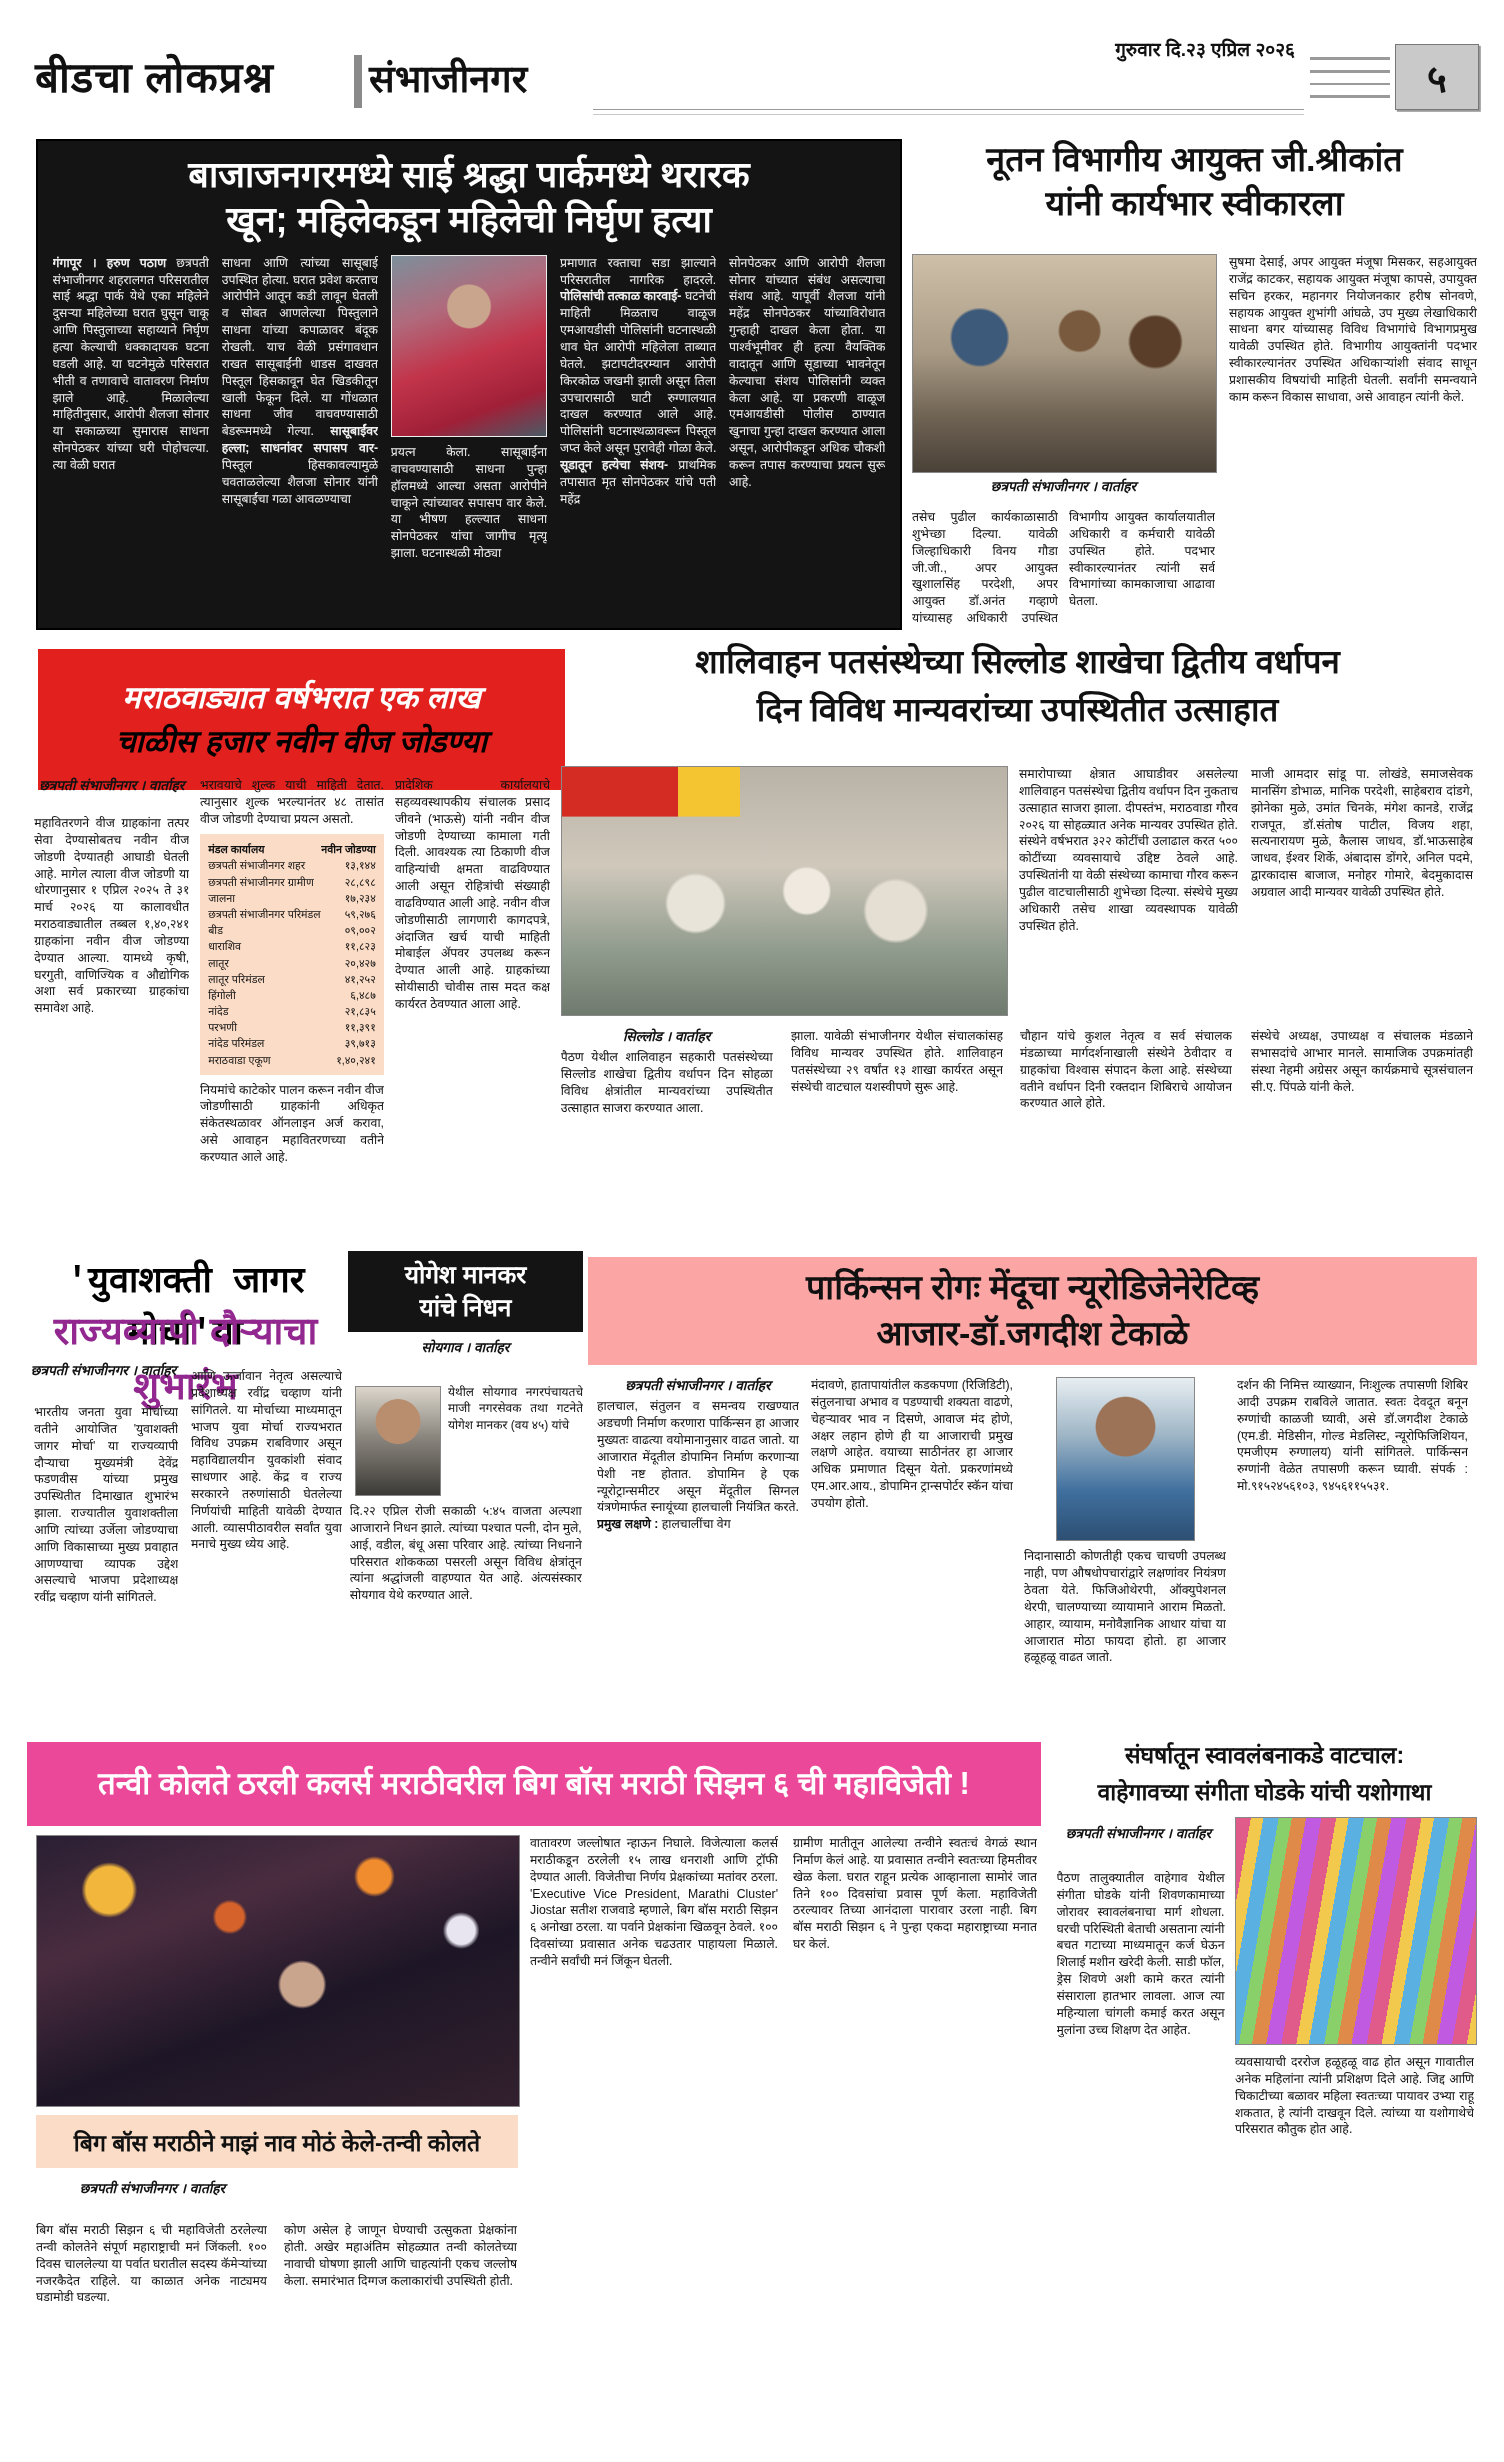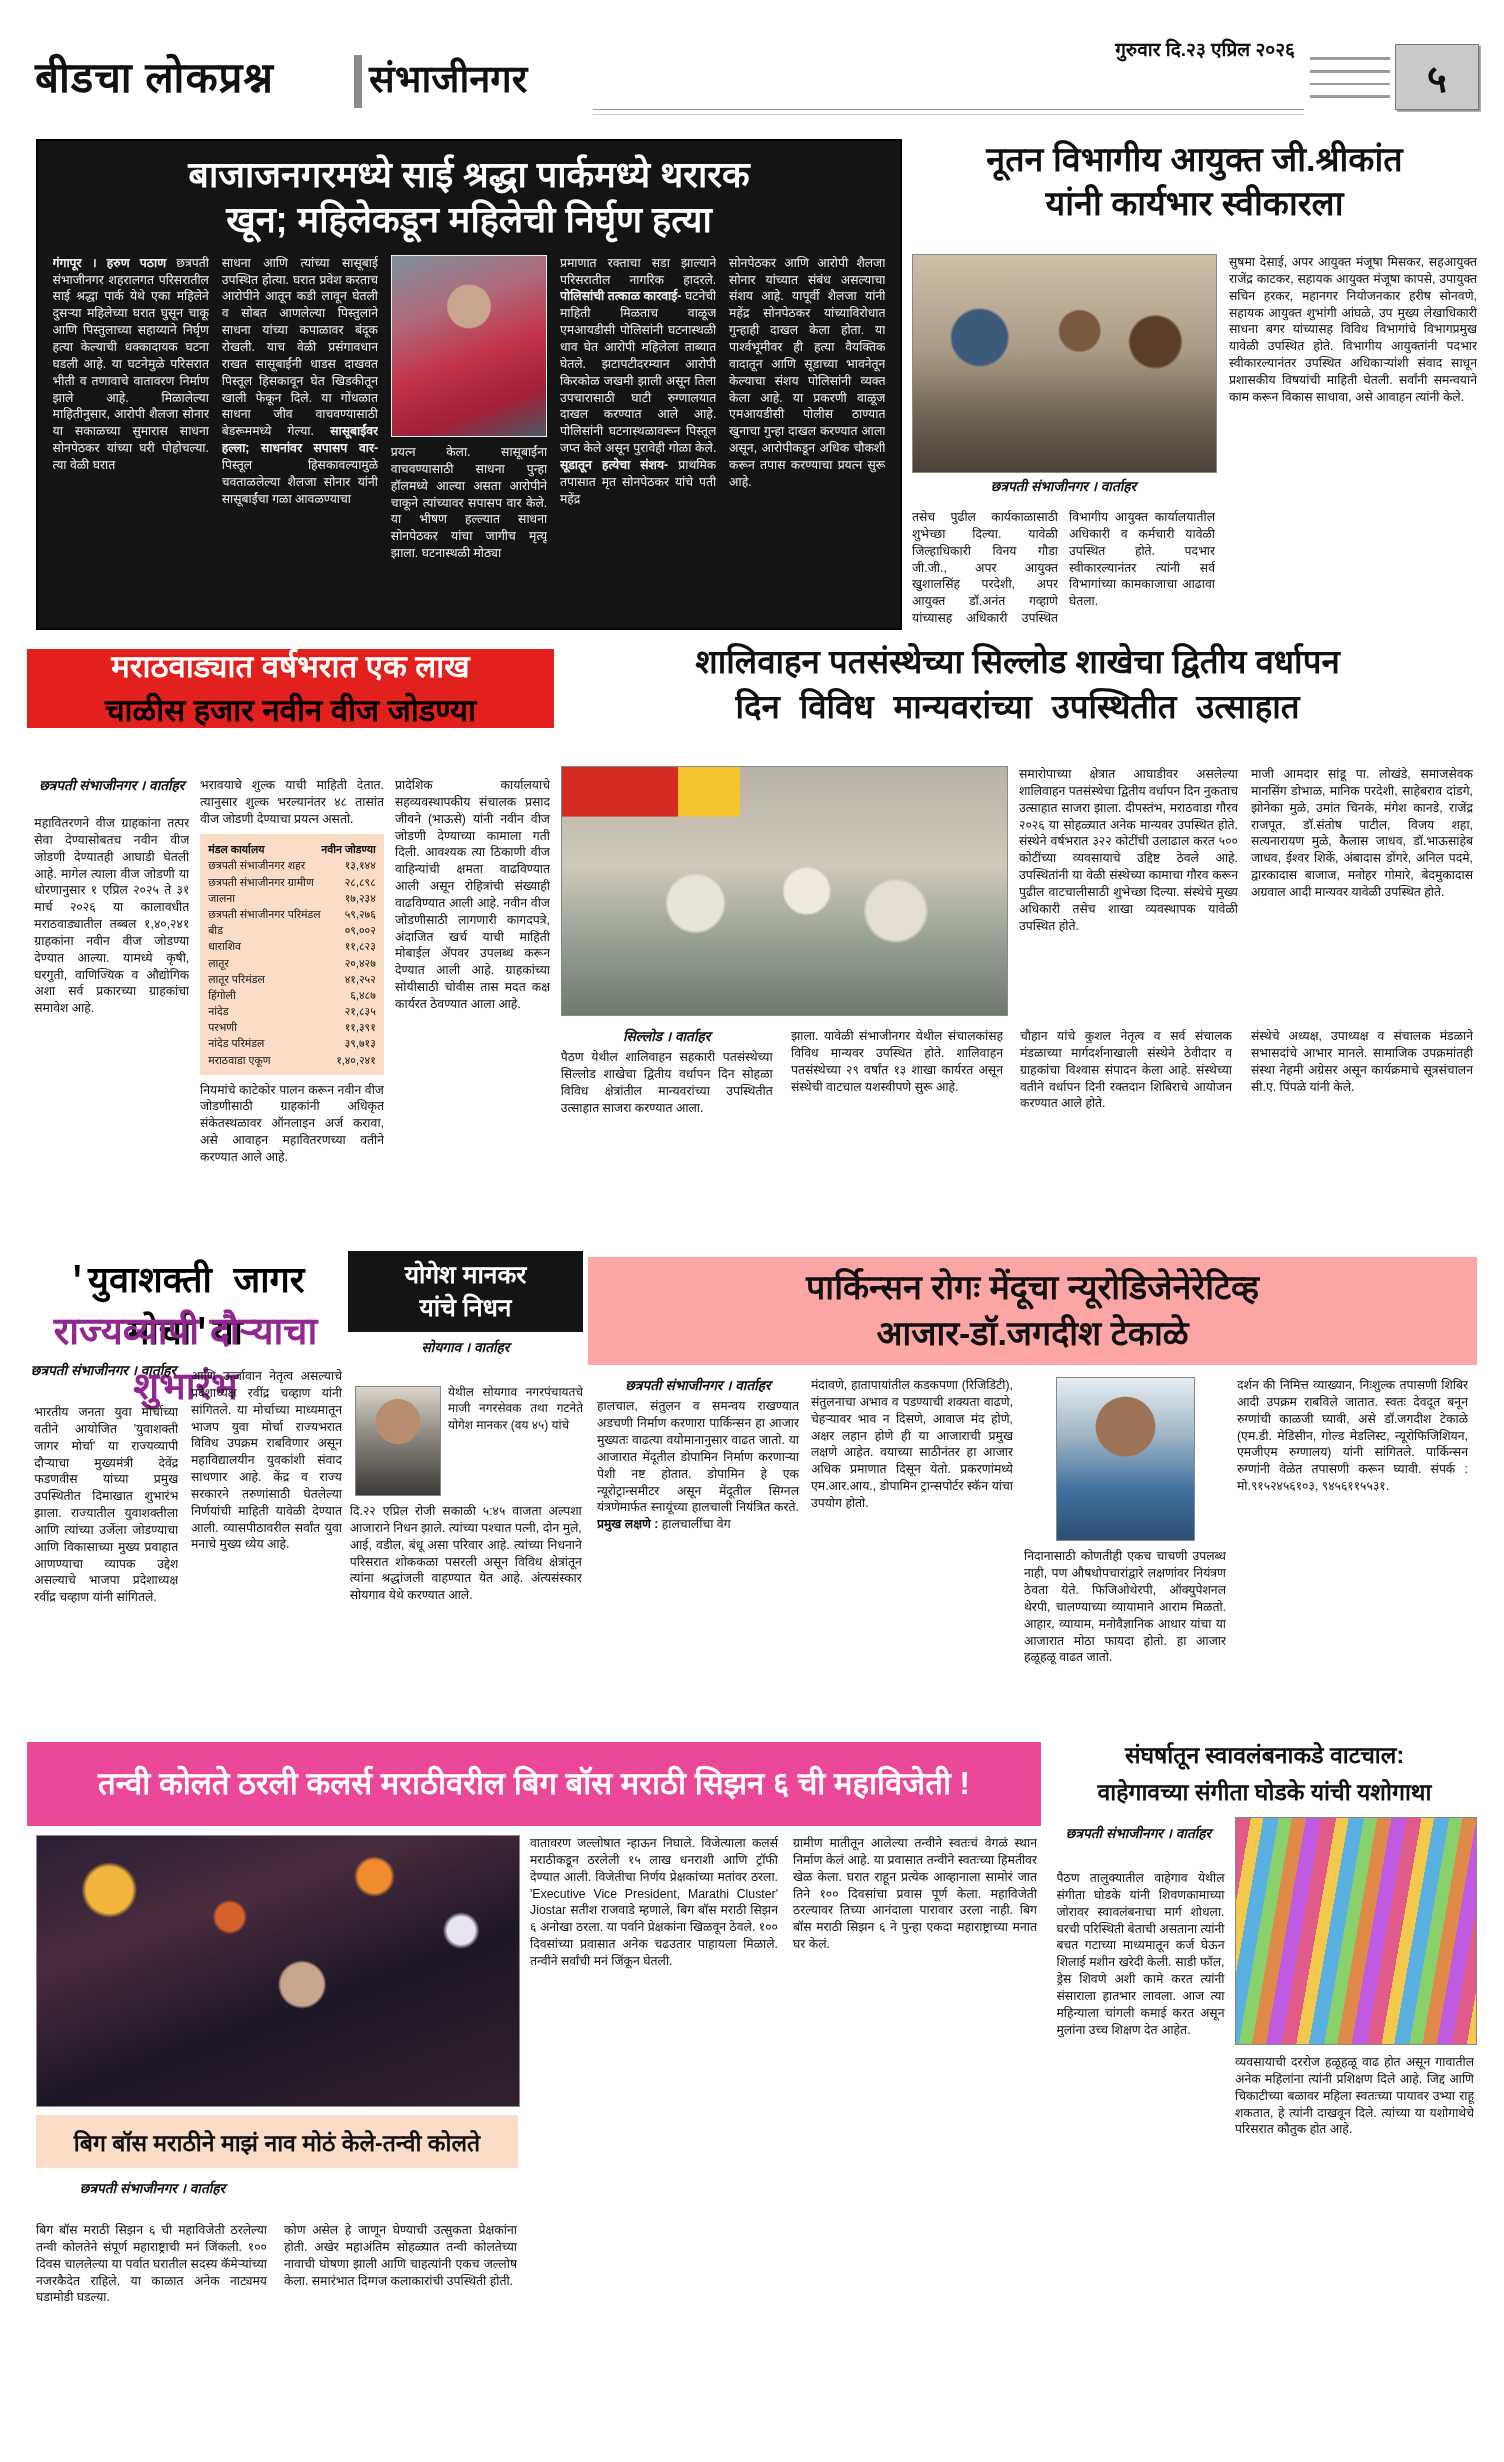--- a/index.html
+++ b/index.html
@@ -69,21 +69,21 @@
        radial-gradient(circle at 55% 35%,#7a5a3e 0 9%,transparent 10%),
        radial-gradient(circle at 80% 40%,#5a3e2a 0 9%,transparent 10%),
        linear-gradient(180deg,#cdbfa8 0%,#a89a84 45%,#6e6253 75%,#4a4138 100%);"></div>
   <div class="abs byline" style="left:0;top:341px;width:303px;">छत्रपती संभाजीनगर । वार्ताहर</div>
   <div class="col" style="left:317px;top:117px;width:248px;height:376px;">सुषमा देसाई, अपर आयुक्त मंजूषा मिसकर, सहआयुक्त राजेंद्र काटकर, सहायक आयुक्त मंजूषा कापसे, उपायुक्त सचिन हरकर, महानगर नियोजनकार हरीष सोनवणे, सहायक आयुक्त शुभांगी आंघळे, उप मुख्य लेखाधिकारी साधना बगर यांच्यासह विविध विभागांचे विभागप्रमुख यावेळी उपस्थित होते. विभागीय आयुक्तांनी पदभार स्वीकारल्यानंतर उपस्थित अधिकाऱ्यांशी संवाद साधून प्रशासकीय विषयांची माहिती घेतली. सर्वांनी समन्वयाने काम करून विकास साधावा, असे आवाहन त्यांनी केले.</div>
   <div class="col" style="left:0;top:372px;width:146px;height:119px;">तसेच पुढील कार्यकाळासाठी शुभेच्छा दिल्या. यावेळी जिल्हाधिकारी विनय गौडा जी.जी., अपर आयुक्त खुशालसिंह परदेशी, अपर आयुक्त डॉ.अनंत गव्हाणे यांच्यासह अधिकारी उपस्थित होते.</div>
   <div class="col" style="left:157px;top:372px;width:146px;height:119px;">विभागीय आयुक्त कार्यालयातील अधिकारी व कर्मचारी यावेळी उपस्थित होते. पदभार स्वीकारल्यानंतर त्यांनी सर्व विभागांच्या कामकाजाचा आढावा घेतला.</div>
 </div>
 
 <div class="abs" style="left:27px;top:649px;width:527px;height:593px;">
-  <div class="banner" style="left:0;top:0;width:100%;height:79px;background:#e2201e;">
+  <div class="banner" style="left:11px;top:0;width:100%;height:141px;background:#e2201e;font-style:italic;">
     <div class="hl" style="color:#fff;font-size:31px;line-height:1.4;">मराठवाड्यात वर्षभरात एक लाख</div>
     <div class="hl" style="color:#000000;font-size:31px;line-height:1.4;">चाळीस हजार नवीन वीज जोडण्या</div>
   </div>
   <div class="abs byline" style="left:7.3px;top:128px;width:155px;">छत्रपती संभाजीनगर । वार्ताहर</div>
   <div class="col" style="left:7.3px;top:166px;width:155px;height:420px;">महावितरणने वीज ग्राहकांना तत्पर सेवा देण्यासोबतच नवीन वीज जोडणी देण्यातही आघाडी घेतली आहे. मागेल त्याला वीज जोडणी या धोरणानुसार १ एप्रिल २०२५ ते ३१ मार्च २०२६ या कालावधीत मराठवाड्यातील तब्बल १,४०,२४१ ग्राहकांना नवीन वीज जोडण्या देण्यात आल्या. यामध्ये कृषी, घरगुती, वाणिज्यिक व औद्योगिक अशा सर्व प्रकारच्या ग्राहकांचा समावेश आहे.</div>
   <div style="position:absolute;left:173px;top:128px;width:184px;height:461px;overflow:hidden;">
     <div class="col" style="position:static;">भरावयाचे शुल्क याची माहिती देतात. त्यानुसार शुल्क भरल्यानंतर ४८ तासांत वीज जोडणी देण्याचा प्रयत्न असतो.</div>
     <div style="background:#fbdcc6;padding:7.3px 8.2px;margin:6.4px 0;font-size:10.8px;">
       <div class="trow bold">
         <span>मंडल कार्यालय</span>
@@ -142,21 +142,21 @@
           <span>१,४०,२४१</span>
         </div>
     </div>
     <div class="col" style="position:static;">नियमांचे काटेकोर पालन करून नवीन वीज जोडणीसाठी ग्राहकांनी अधिकृत संकेतस्थळावर ऑनलाइन अर्ज करावा, असे आवाहन महावितरणच्या वतीने करण्यात आले आहे.</div>
   </div>
   <div class="col" style="left:368px;top:128px;width:155px;height:461px;">प्रादेशिक कार्यालयाचे सहव्यवस्थापकीय संचालक प्रसाद जीवने (भाऊसे) यांनी नवीन वीज जोडणी देण्याच्या कामाला गती दिली. आवश्यक त्या ठिकाणी वीज वाहिन्यांची क्षमता वाढविण्यात आली असून रोहित्रांची संख्याही वाढविण्यात आली आहे. नवीन वीज जोडणीसाठी लागणारी कागदपत्रे, अंदाजित खर्च याची माहिती मोबाईल ॲपवर उपलब्ध करून देण्यात आली आहे. ग्राहकांच्या सोयीसाठी चोवीस तास मदत कक्ष कार्यरत ठेवण्यात आला आहे.</div>
 </div>
 
 <div class="abs" style="left:558px;top:638px;width:919px;height:602px;">
   <div class="hl" style="font-size:33px;line-height:1.45;">शालिवाहन पतसंस्थेच्या सिल्लोड शाखेचा द्वितीय वर्धापन</div>
-  <div class="hl" style="font-size:33px;line-height:1.45;font-family:Liberation Mono, monospace;">दिन विविध मान्यवरांच्या उपस्थितीत उत्साहात</div>
+  <div class="hl" style="font-size:33px;line-height:1.45;">दिन विविध मान्यवरांच्या उपस्थितीत उत्साहात</div>
   <div class="photo" style="left:2.7px;top:128px;width:445px;height:248px;background:
        linear-gradient(90deg,#d42b22 0 26%,#f4c431 26% 40%,transparent 40%) top/100% 20% no-repeat,
        radial-gradient(circle at 30% 55%,#e8e4da 0 8%,transparent 9%),
        radial-gradient(circle at 55% 50%,#efe9df 0 8%,transparent 9%),
        radial-gradient(circle at 75% 58%,#e5ded2 0 8%,transparent 9%),
        linear-gradient(180deg,#b9b2a6 0%,#cfc8bb 40%,#8e9a8c 75%,#6f7a6e 100%);"></div>
   <div class="col" style="left:461px;top:128px;width:219px;height:251px;">समारोपाच्या क्षेत्रात आघाडीवर असलेल्या शालिवाहन पतसंस्थेचा द्वितीय वर्धापन दिन नुकताच उत्साहात साजरा झाला. दीपस्तंभ, मराठवाडा गौरव २०२६ या सोहळ्यात अनेक मान्यवर उपस्थित होते. संस्थेने वर्षभरात ३२२ कोटींची उलाढाल करत ५०० कोटींच्या व्यवसायाचे उद्दिष्ट ठेवले आहे. उपस्थितांनी या वेळी संस्थेच्या कामाचा गौरव करून पुढील वाटचालीसाठी शुभेच्छा दिल्या. संस्थेचे मुख्य अधिकारी तसेच शाखा व्यवस्थापक यावेळी उपस्थित होते.</div>
   <div class="col" style="left:693px;top:128px;width:222px;height:251px;">माजी आमदार सांडू पा. लोखंडे, समाजसेवक मानसिंग डोभाळ, मानिक परदेशी, साहेबराव दांडगे, झोनेका मुळे, उमांत चिनके, मंगेश कानडे, राजेंद्र राजपूत, डॉ.संतोष पाटील, विजय शहा, सत्यनारायण मुळे, कैलास जाधव, डॉ.भाऊसाहेब जाधव, ईश्वर शिर्के, अंबादास डोंगरे, अनिल पदमे, द्वारकादास बाजाज, मनोहर गोमारे, बेदमुकादास अग्रवाल आदी मान्यवर यावेळी उपस्थित होते.</div>
   <div style="position:absolute;left:2.7px;top:390px;width:212px;height:205px;overflow:hidden;">
     <div class="byline">सिल्लोड । वार्ताहर</div>

